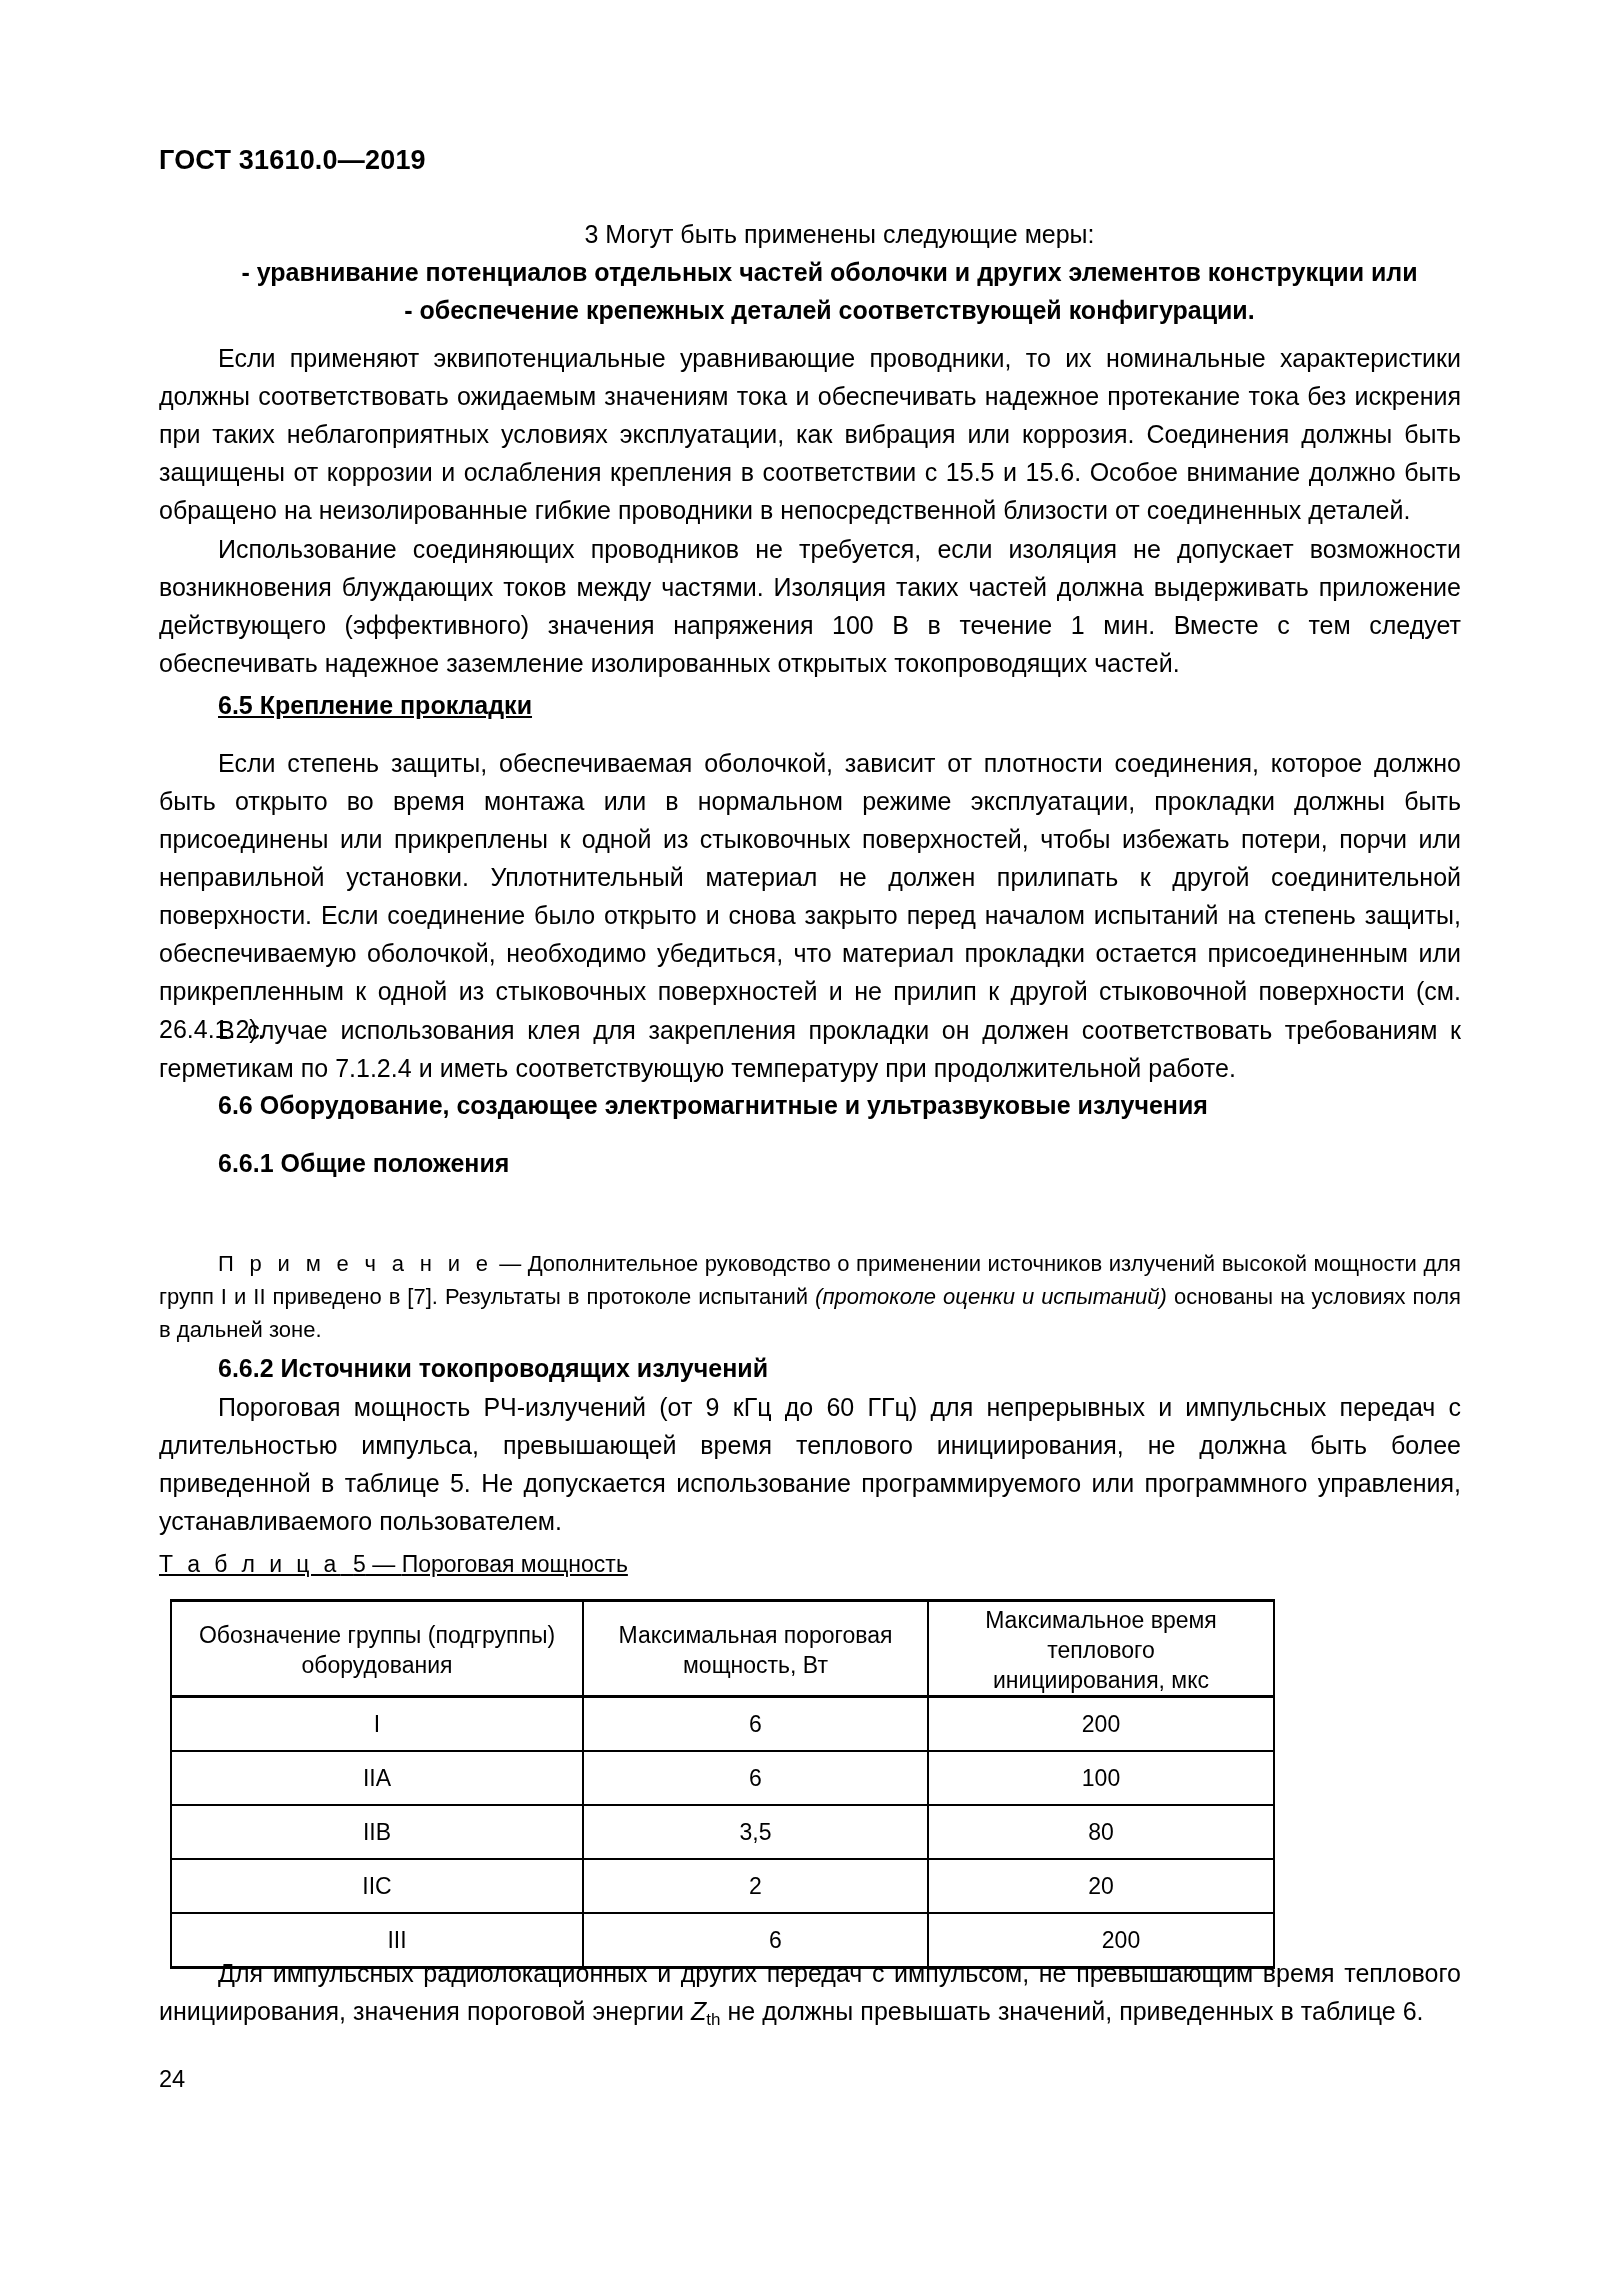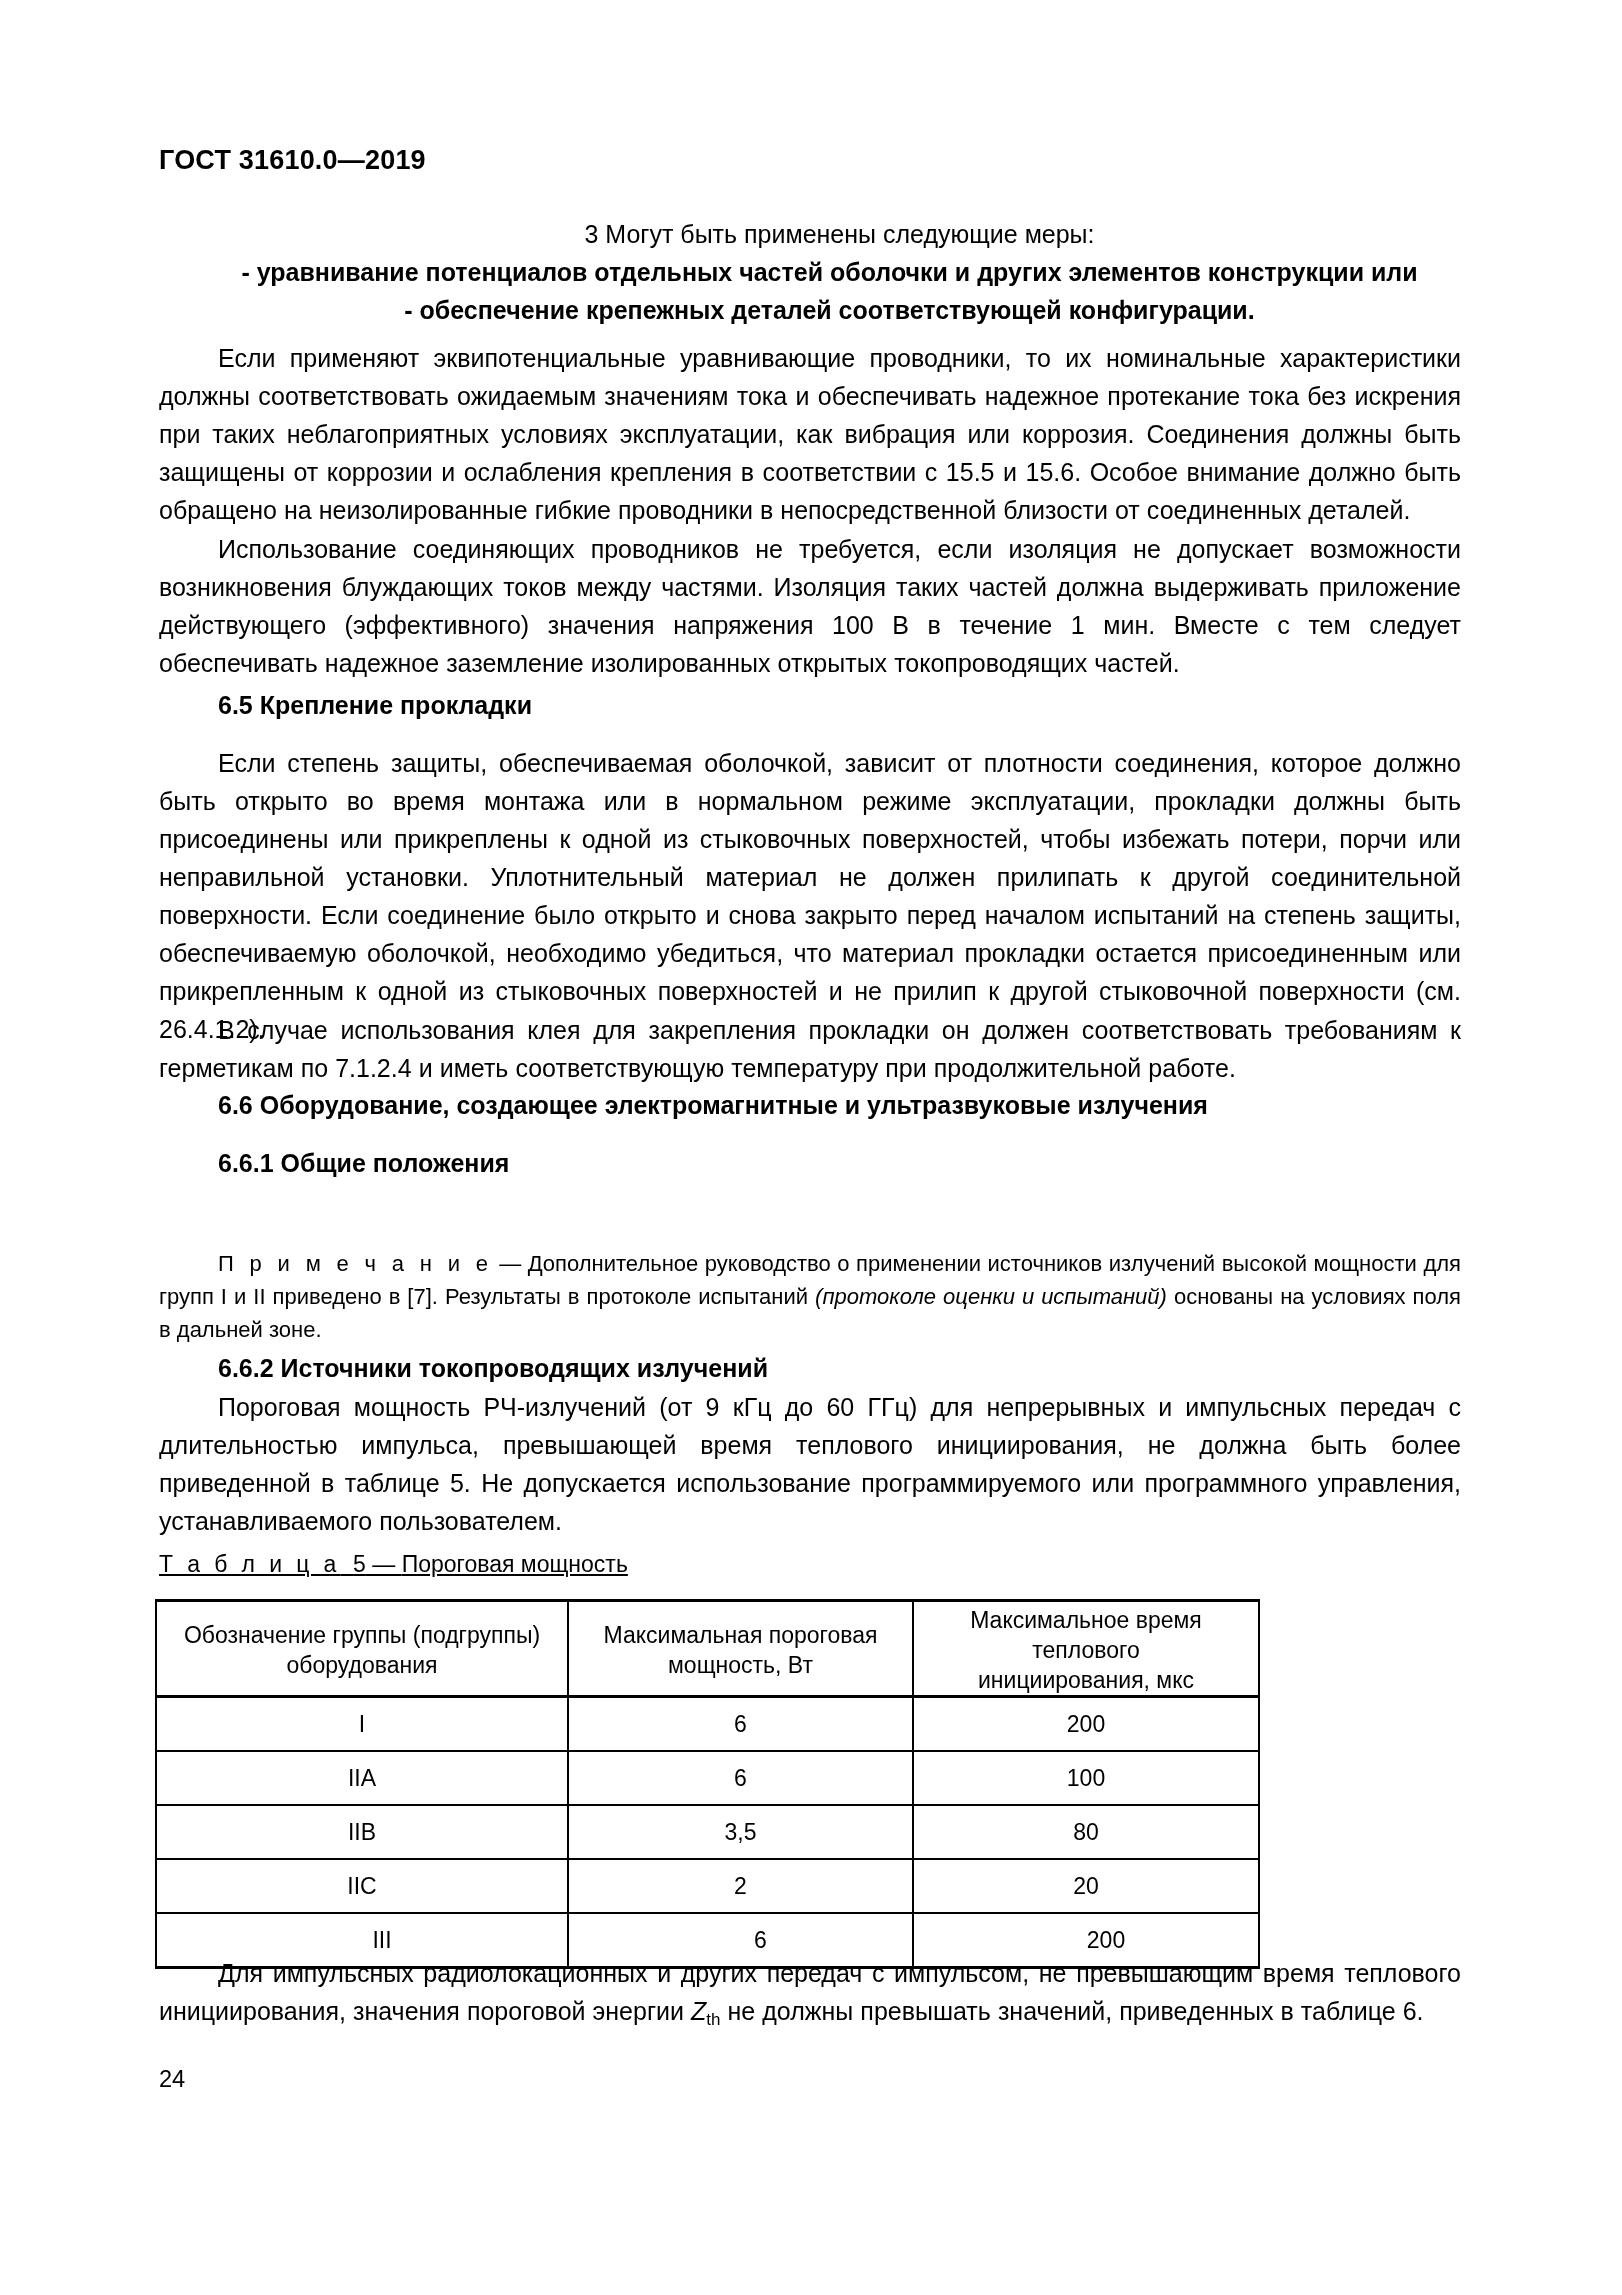--- a/index.html
+++ b/index.html
@@ -82,21 +82,21 @@
     left: 159px;
     font-size: 23px;
     line-height: 30px;
     white-space: nowrap;
   }
   .tbl-caption .spaced2 { letter-spacing: 3.9px; }
 
   
   .tbl-wrap {
     position: absolute;
-    left: 155px;
+    left: 170px;
     width: 988px;
   }
   table.gost {
     border-collapse: collapse;
     width: 1102px;
     table-layout: fixed;
     font-size: 23px;
   }
   table.gost col.c1 { width: 412px; }
   table.gost col.c2 { width: 345px; }
@@ -157,21 +157,21 @@
   </div>
 
   <div class="body-block" style="top:339px;">
     <p class="para">Если применяют эквипотенциальные уравнивающие проводники, то их номинальные характеристики должны соответствовать ожидаемым значениям тока и обеспечивать надежное протекание тока без искрения при таких неблагоприятных условиях эксплуатации, как вибрация или коррозия. Соединения должны быть защищены от коррозии и ослабления крепления в соответствии с 15.5 и 15.6. Особое внимание должно быть обращено на неизолированные гибкие проводники в непосредственной близости от соединенных деталей.</p>
   </div>
 
   <div class="body-block" style="top:530px;">
     <p class="para">Использование соединяющих проводников не требуется, если изоляция не допускает возможности возникновения блуждающих токов между частями. Изоляция таких частей должна выдерживать приложение действующего (эффективного) значения напряжения 100 В в течение 1 мин. Вместе с тем следует обеспечивать надежное заземление изолированных открытых токопроводящих частей.</p>
   </div>
 
-  <div class="body-block" style="top:686px;">
+  <div class="body-block" style="top:686px;text-decoration:underline;">
     <h3 class="heading">6.5  Крепление прокладки</h3>
   </div>
 
   <div class="body-block" style="top:744px;">
     <p class="para">Если степень защиты, обеспечиваемая оболочкой, зависит от плотности соединения, которое должно быть открыто во время монтажа или в нормальном режиме эксплуатации, прокладки должны быть присоединены или прикреплены к одной из стыковочных поверхностей, чтобы избежать потери, порчи или неправильной установки. Уплотнительный материал не должен прилипать к другой соединительной поверхности. Если соединение было открыто и снова закрыто перед началом испытаний на степень защиты, обеспечиваемую оболочкой, необходимо убедиться, что материал прокладки остается присоединенным или прикрепленным к одной из стыковочных поверхностей и не прилип к другой стыковочной поверхности (см. 26.4.1.2).</p>
   </div>
 
   <div class="body-block" style="top:1011px;">
     <p class="para">В случае использования клея для закрепления прокладки он должен соответствовать требованиям к герметикам по 7.1.2.4 и иметь соответствующую температуру при продолжительной работе.</p>
   </div>

